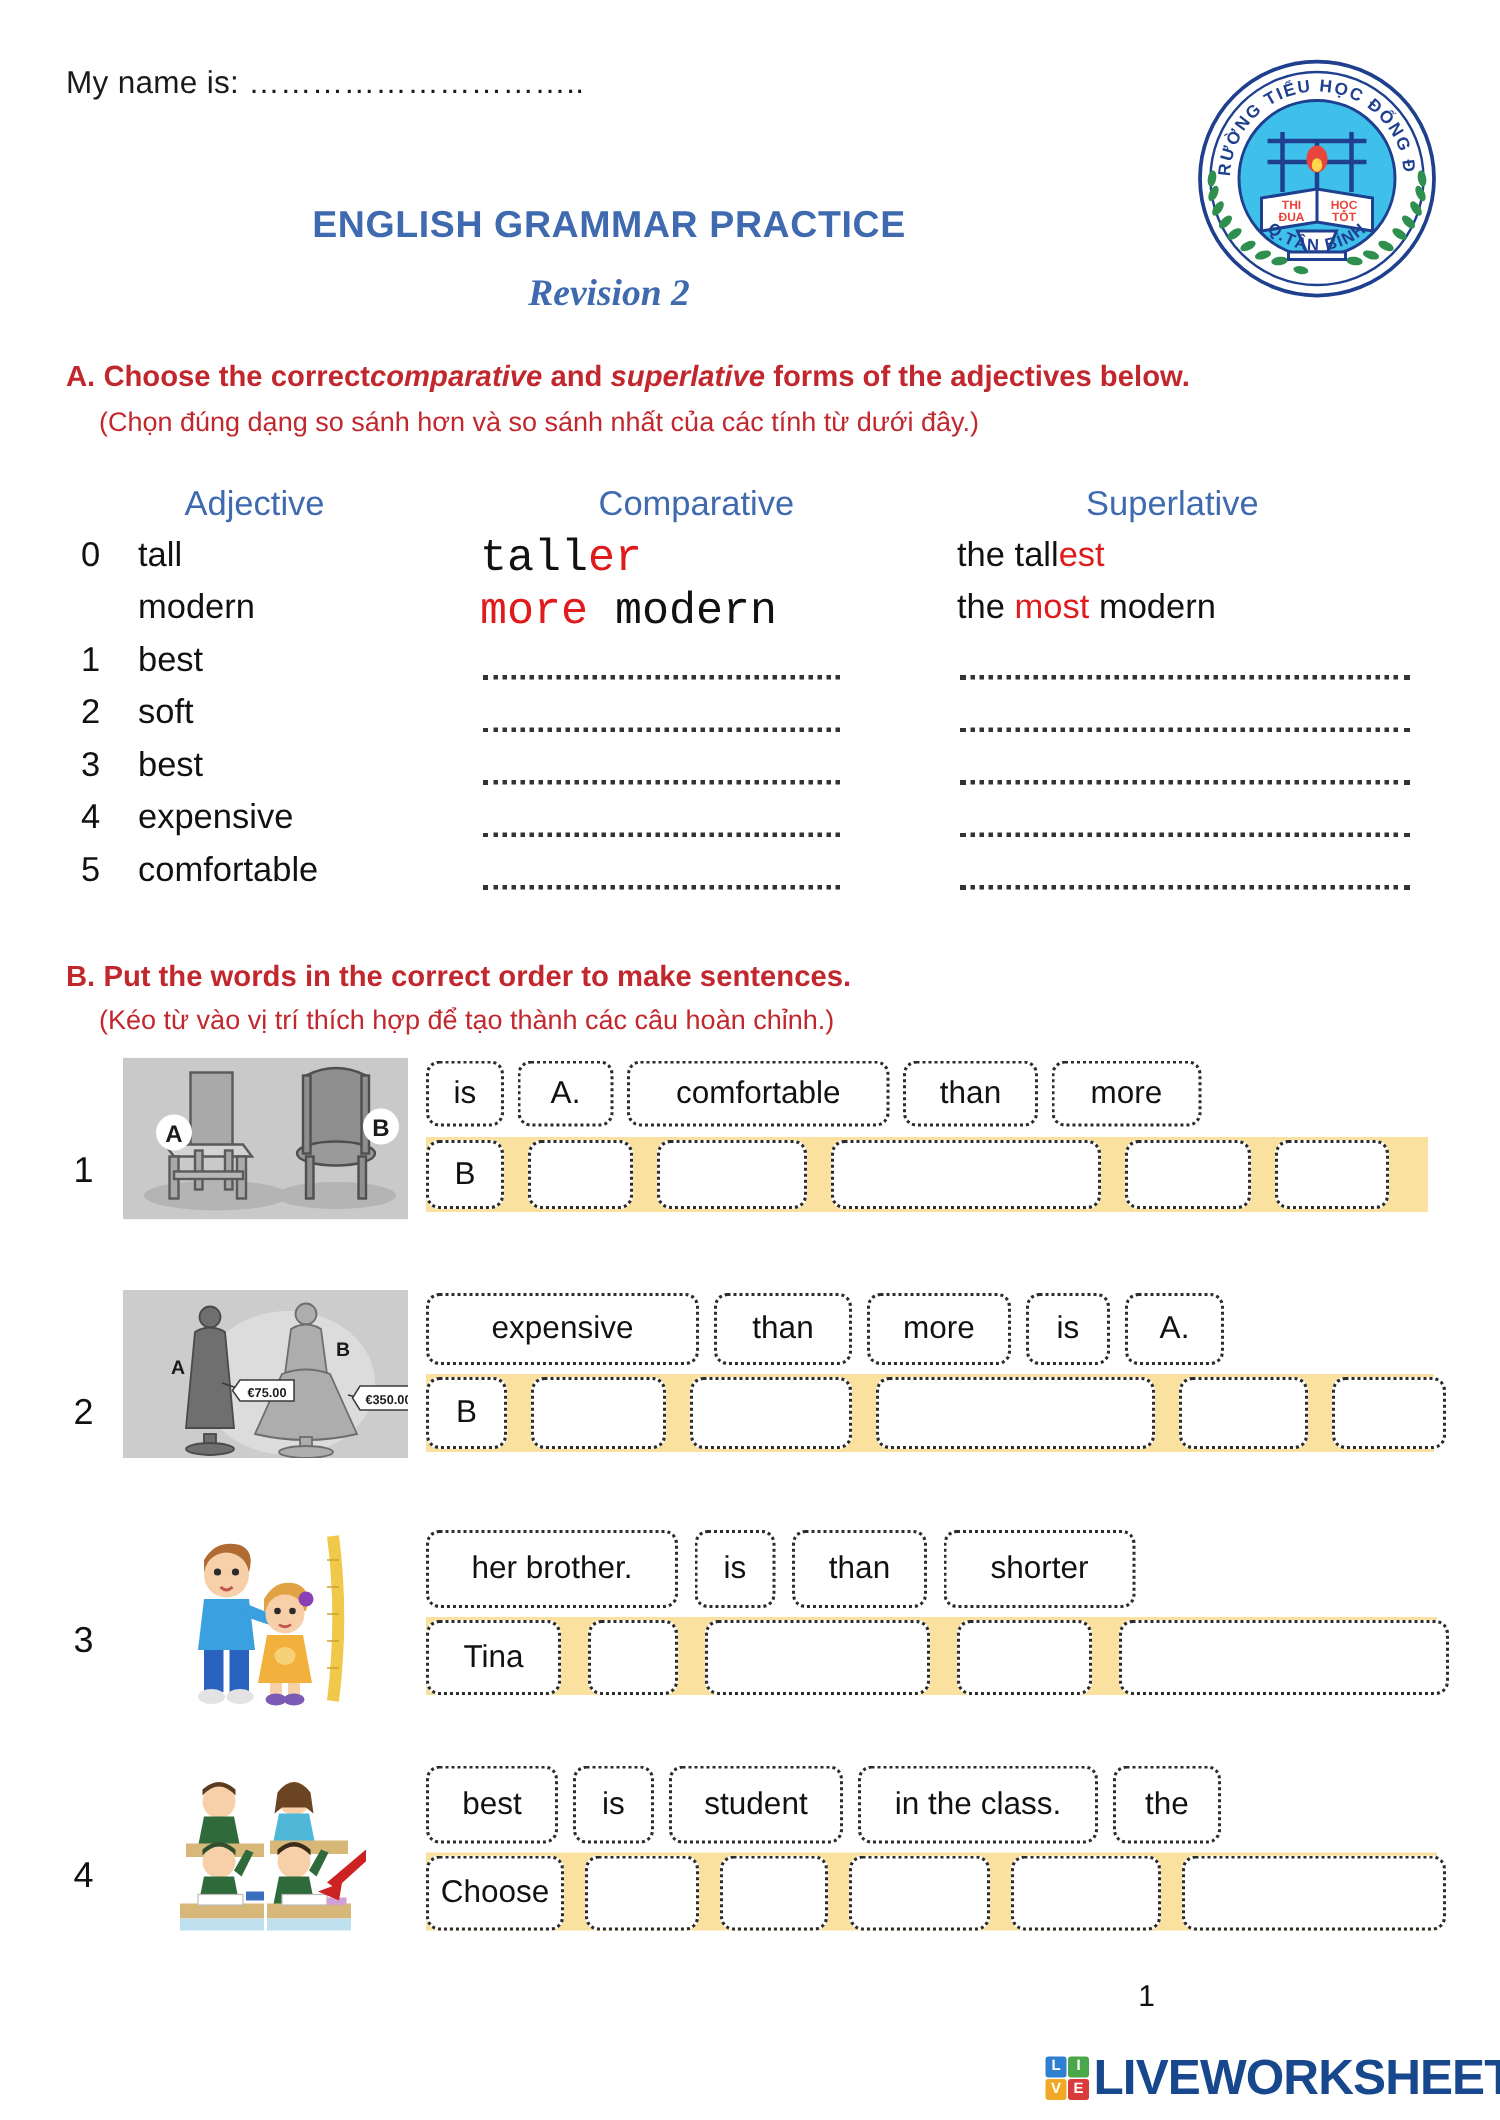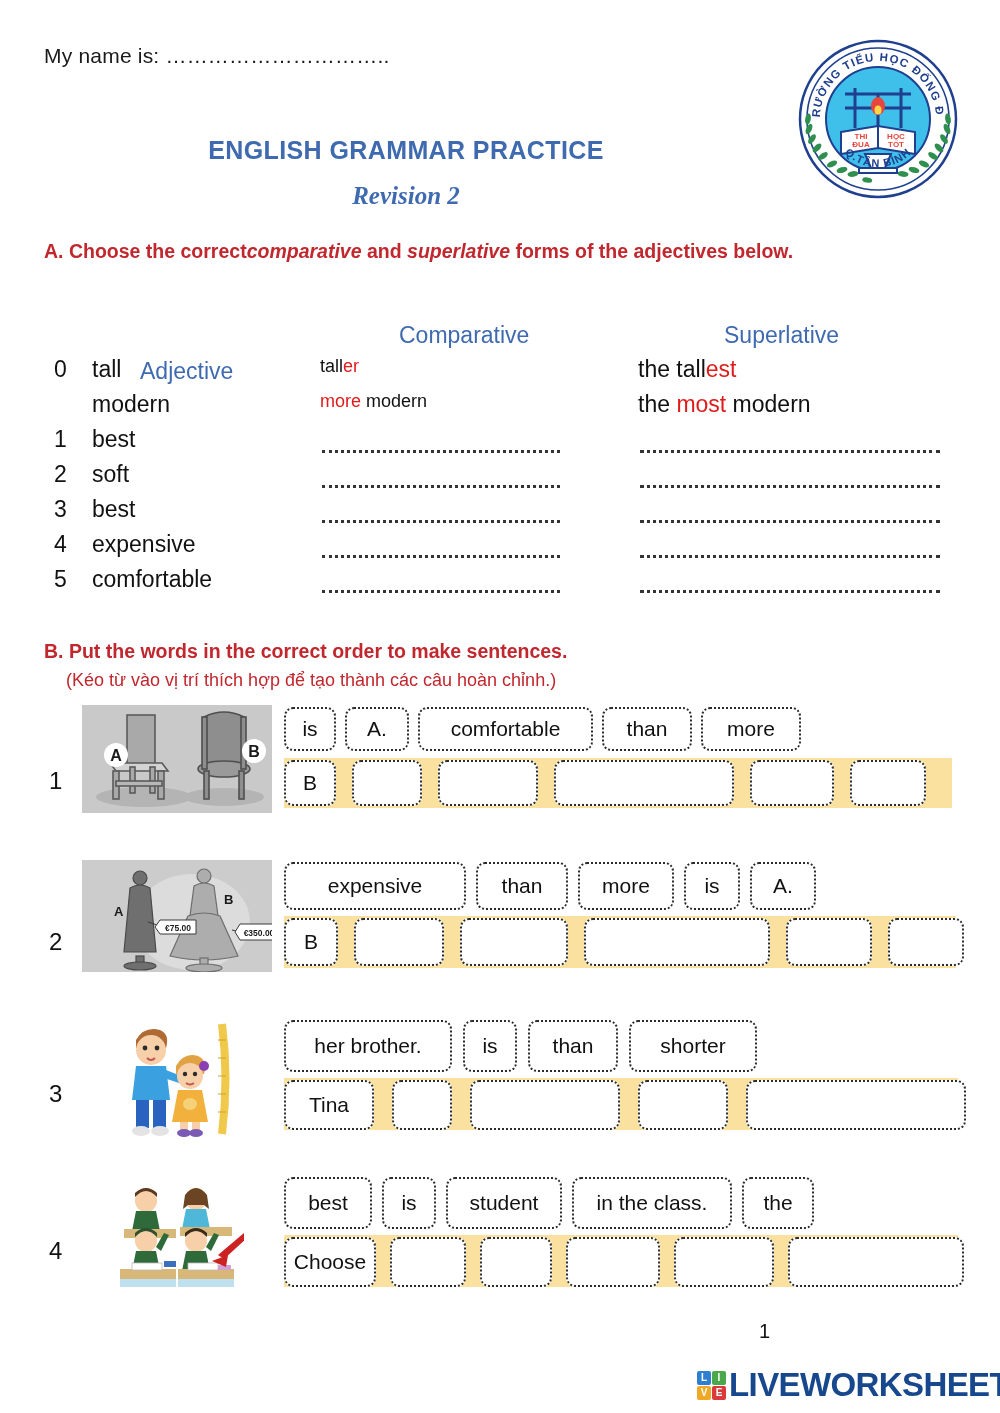--- a/index.html
+++ b/index.html
@@ -52,39 +52,39 @@
   }
   .sec-head .ital { font-style:italic; }
 
   
   .tblA { position:absolute; left:44px; top:322px; width:912px; }
   .tA-head { position:relative; height:34px; }
   .tA-head span {
     position:absolute; color:#3f6ab0; font-size:23px;
     font-family:"Liberation Sans", sans-serif; white-space:nowrap;
   }
-  .hA { left:96px;margin-top:36px; }
+  .hA { left:79px; }
   .hC { left:355px; }
   .hS { left:680px; }
 
   .rowA { position:relative; height:35px; }
   .rowA .num {
     position:absolute; left:10px; top:0;
     font-size:23px; color:#111;
     font-family:"Liberation Sans", sans-serif;
   }
   .rowA .adj {
     position:absolute; left:48px; top:0;
     font-size:23px; color:#111;
     font-family:"Liberation Sans", sans-serif; white-space:nowrap;
   }
   .rowA .comp {
     position:absolute; left:276px; top:0;
-    font-size:18px; color:#111;
-    font-family:Liberation Sans, sans-serif; white-space:nowrap;text-align:center;
+    font-size:30px; color:#111;
+    font-family:Liberation Mono, monospace; white-space:nowrap;text-align:center;
   }
   .rowA .sup {
     position:absolute; left:594px; top:0;
     font-size:23px; color:#111;
     font-family:"Liberation Sans", sans-serif; white-space:nowrap;
   }
   .rowA .blank {
     position:absolute; top:6px;
     border-bottom:3px dotted #333;
     height:18px;
@@ -236,20 +236,21 @@
       </text>
     </svg>
   </div>
 
   <div class="title-main">ENGLISH GRAMMAR PRACTICE</div>
   <div class="title-sub">Revision 2</div>
 
   <div class="sec-head" style="left:44px; top:240px;">
     <span>A. Choose the correct</span><span class="ital">comparative</span><span> and </span><span class="ital">superlative</span><span> forms of the adjectives below.</span>
   </div>
+  <div class="sec-sub" style="left:66px; top:271px;">(Chọn đúng dạng so sánh hơn và so sánh nhất của các tính từ dưới đây.)</div>
 
   <div class="tblA">
     <div class="tA-head">
       <span class="hA">Adjective</span>
       <span class="hC">Comparative</span>
       <span class="hS">Superlative</span>
     </div>
 
     <div class="rowA">
       <span class="num">0</span>

